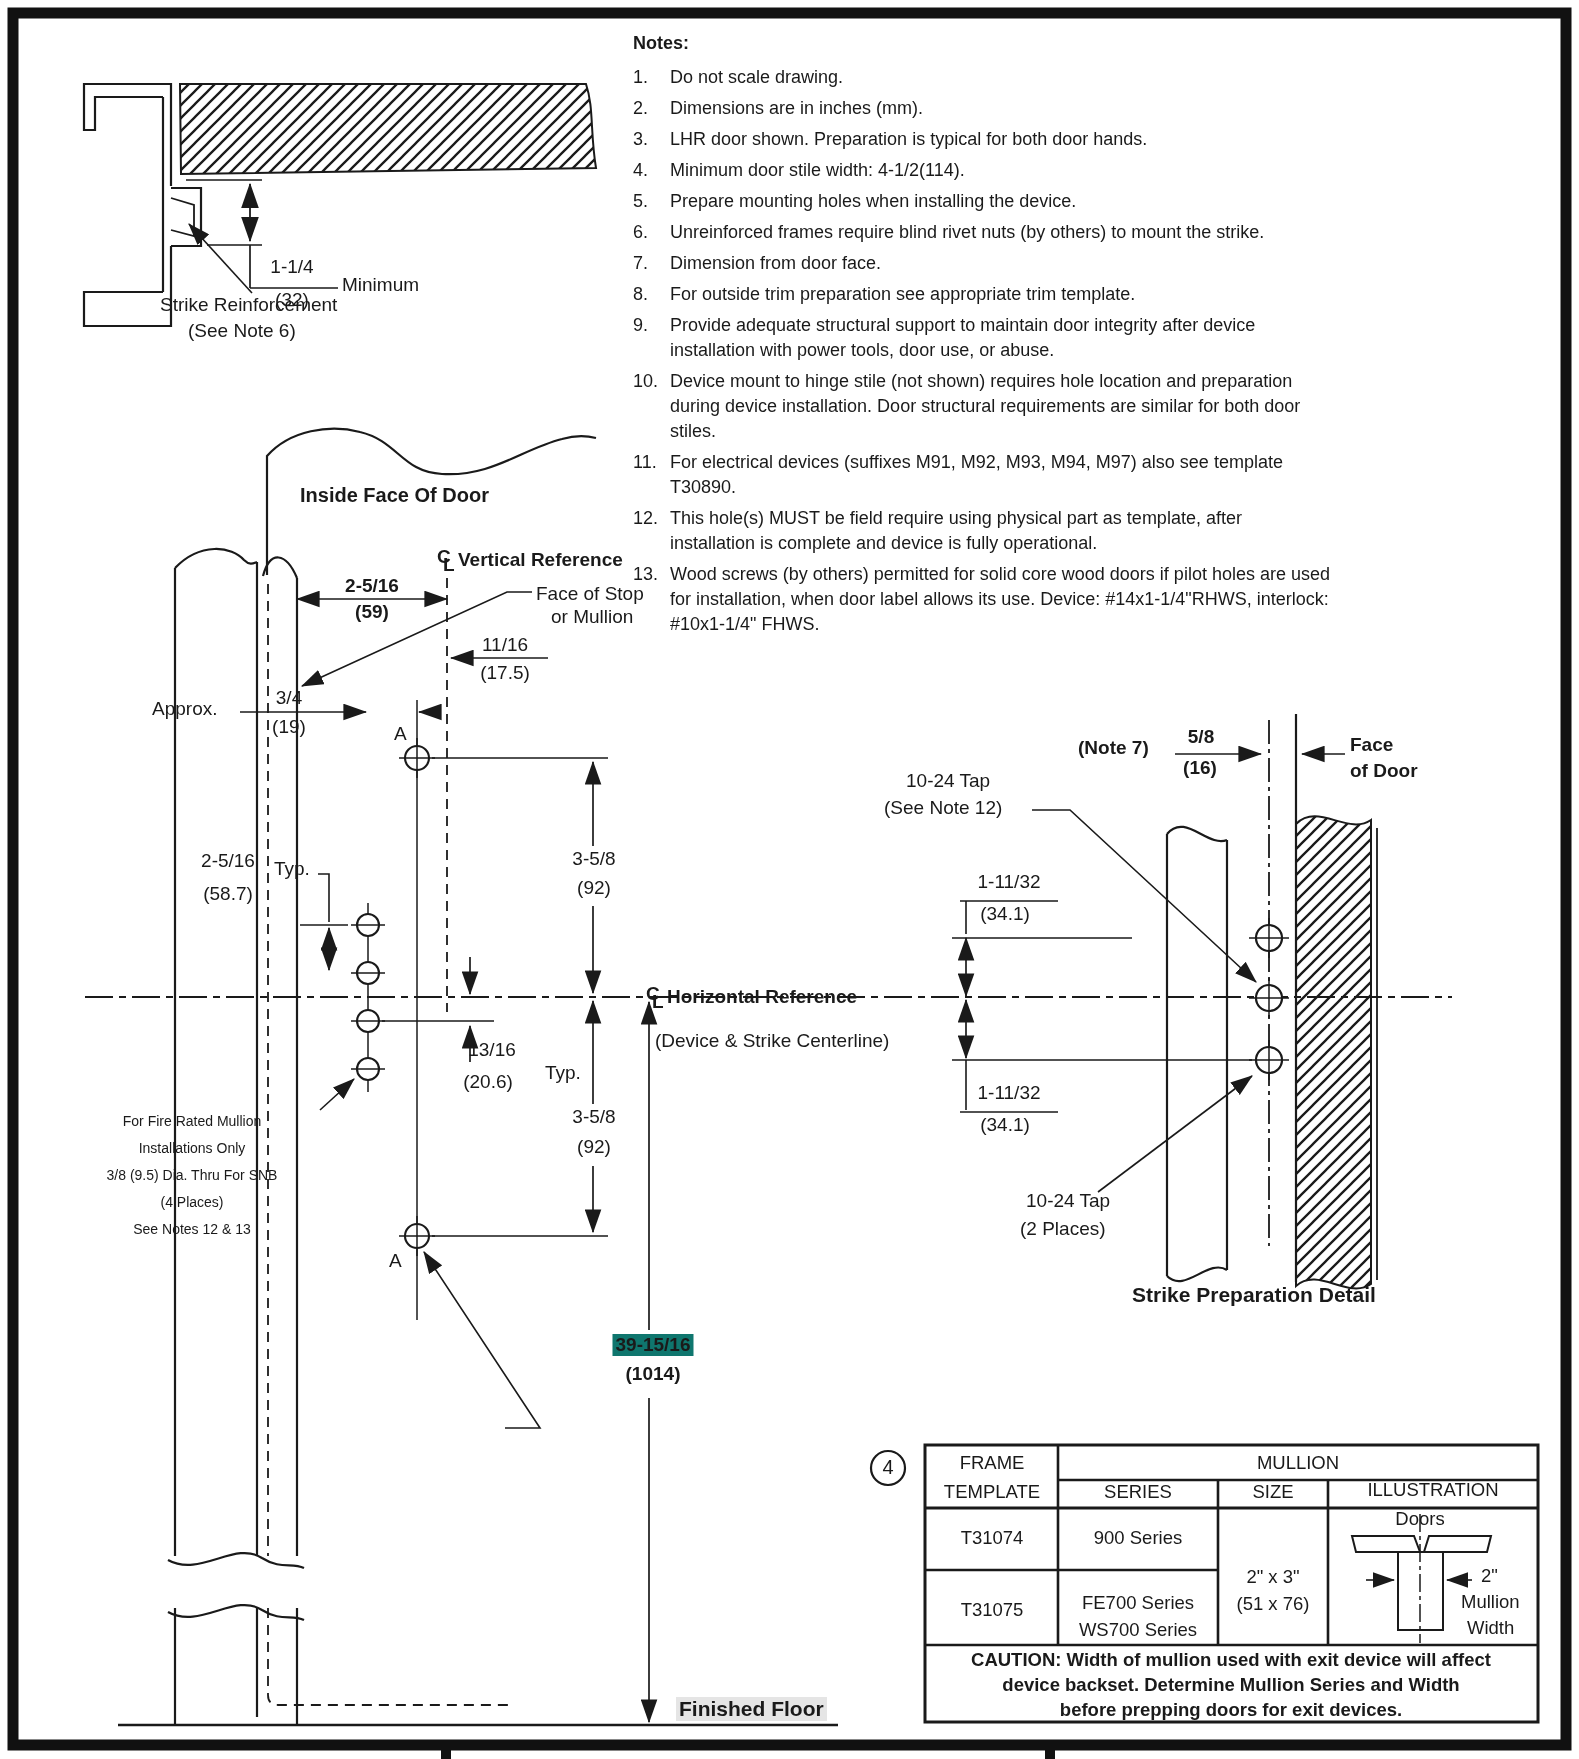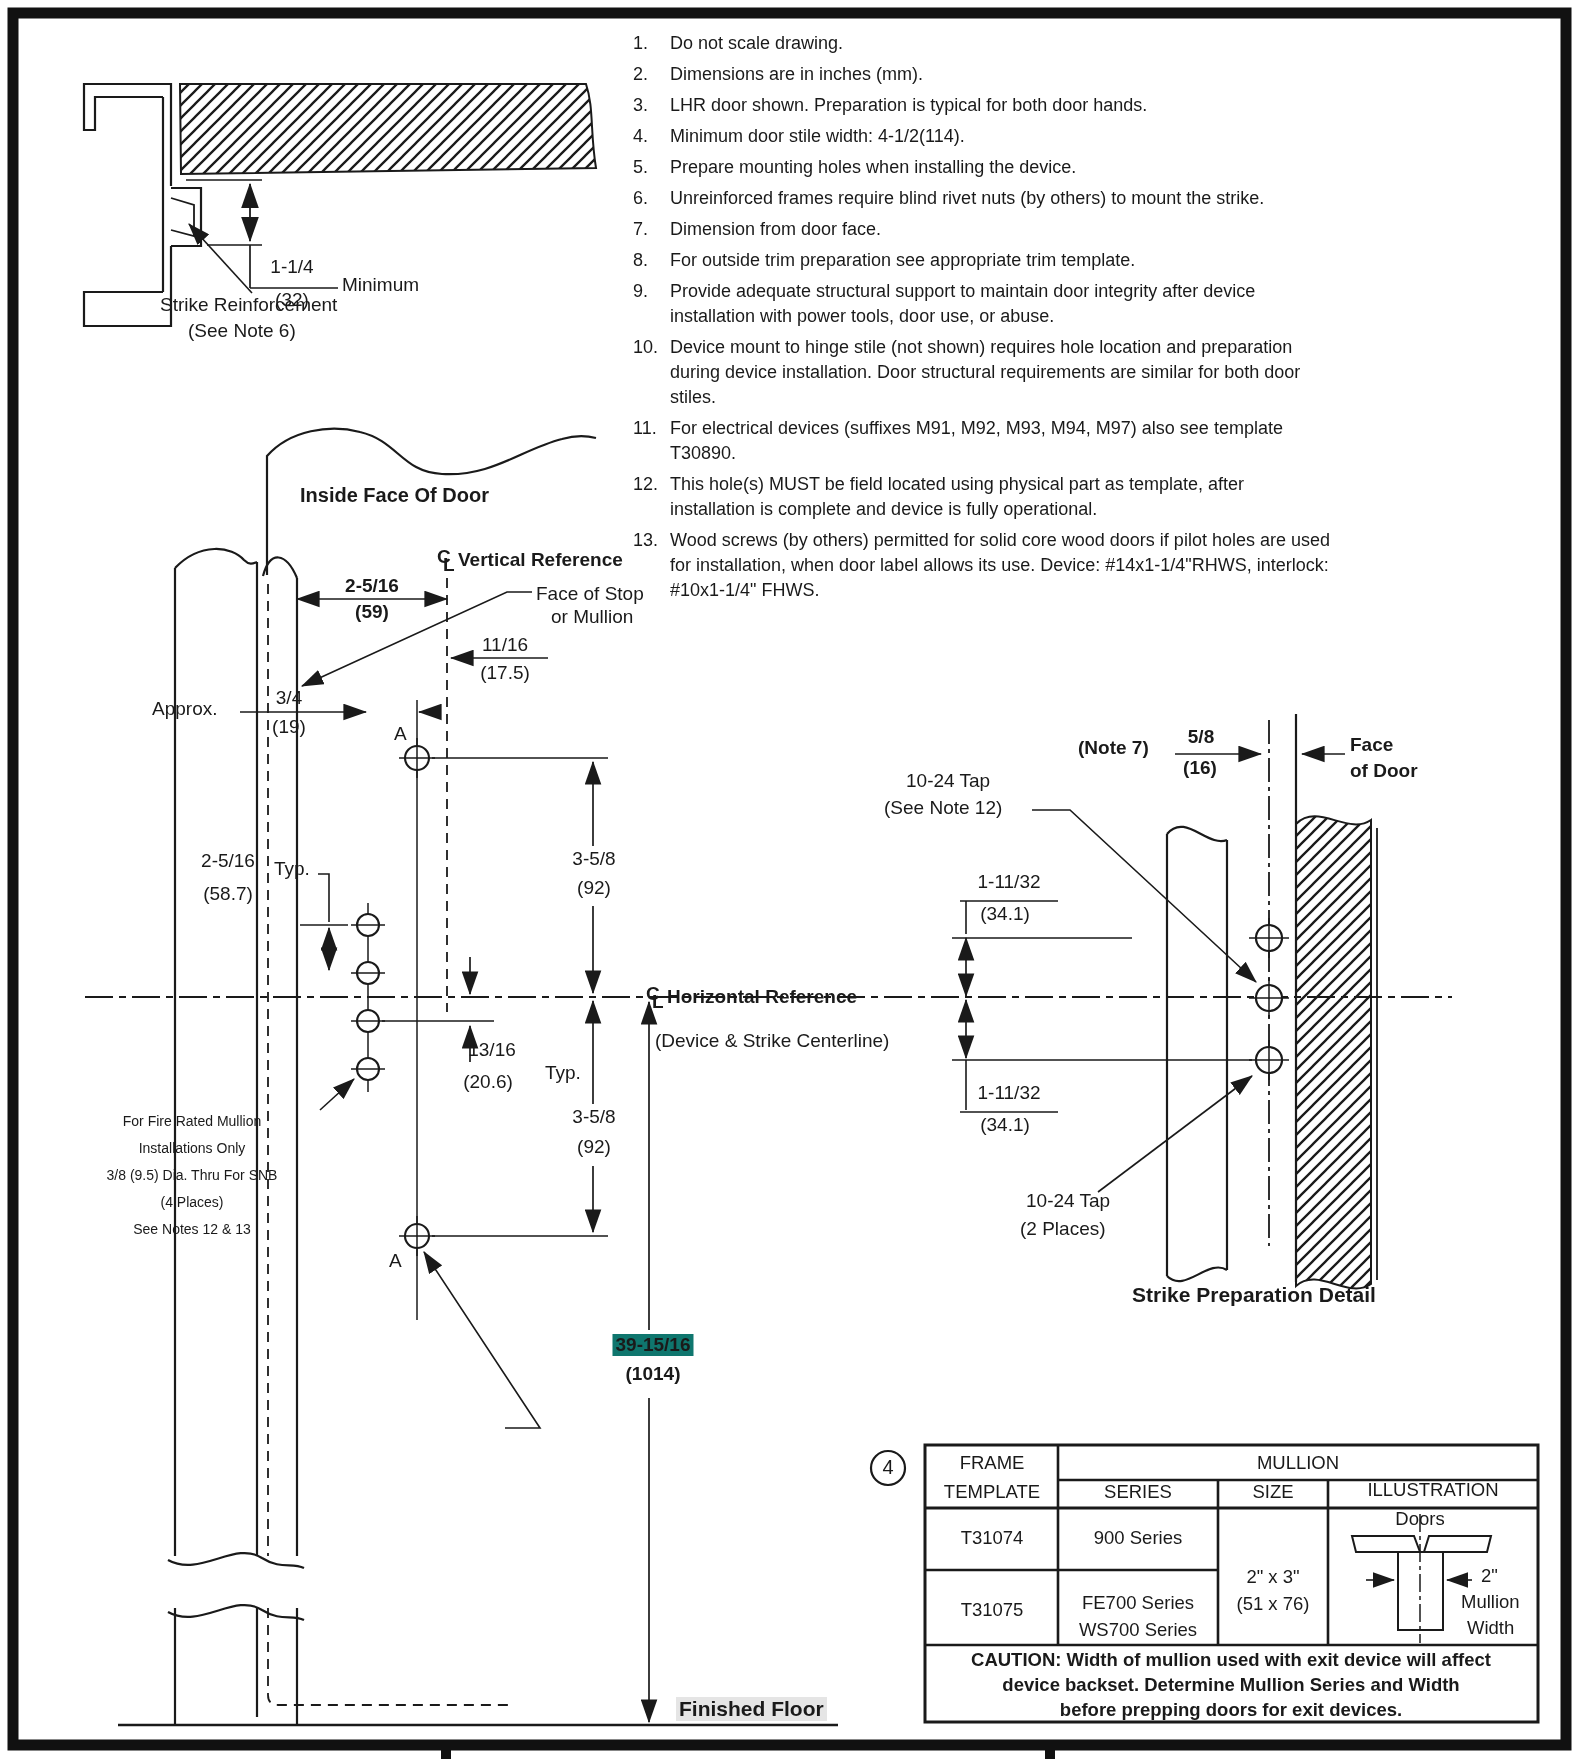--- a/index.html
+++ b/index.html
@@ -156,20 +156,21 @@
   </g>
 </svg>
 
 <span class="t cx" style="left:292px;top:256px;">1-1/4</span>
 <span class="t cx" style="left:292px;top:289px;">(32)</span>
 <span class="t" style="left:342px;top:274px;">Minimum</span>
 <span class="t" style="left:160px;top:294px;">Strike Reinforcement</span>
 <span class="t" style="left:188px;top:320px;">(See Note 6)</span>
 
 <div id="notes">
+  <div class="hd">Notes:</div>
   <div class="note">
         <span class="n">1.</span>
         <span class="x">Do not scale drawing.</span>
       </div>
   <div class="note">
         <span class="n">2.</span>
         <span class="x">Dimensions are in inches (mm).</span>
       </div>
   <div class="note">
         <span class="n">3.</span>
@@ -206,21 +207,21 @@
 during device installation. Door structural requirements are similar for both door
 stiles.</span>
       </div>
   <div class="note">
         <span class="n">11.</span>
         <span class="x">For electrical devices (suffixes M91, M92, M93, M94, M97) also see template
 T30890.</span>
       </div>
   <div class="note">
         <span class="n">12.</span>
-        <span class="x">This hole(s) MUST be field located using physical part as template, after
+        <span class="x">This hole(s) MUST be field require using physical part as template, after
 installation is complete and device is fully operational.</span>
       </div>
   <div class="note">
         <span class="n">13.</span>
         <span class="x">Wood screws (by others) permitted for solid core wood doors if pilot holes are used
 for installation, when door label allows its use. Device: #14x1-1/4"RHWS, interlock:
 #10x1-1/4" FHWS.</span>
       </div>
 </div>
 

